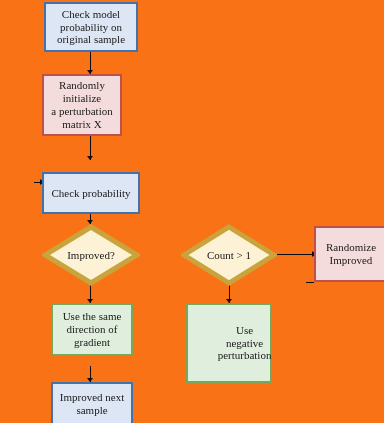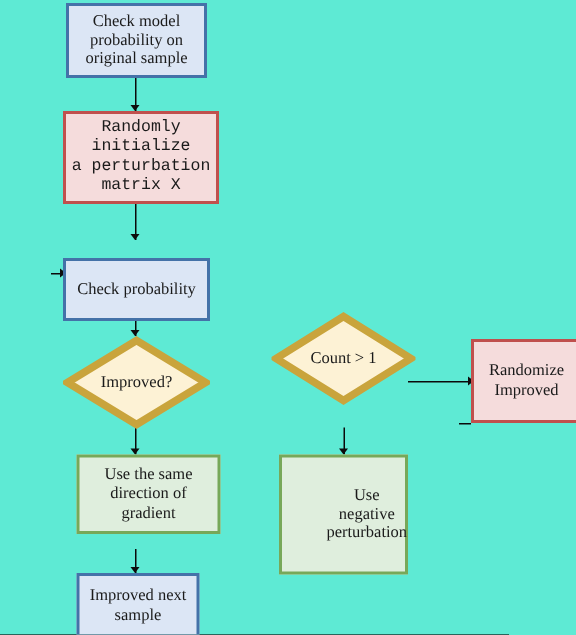--- a/index.html
+++ b/index.html
@@ -1,18 +1,18 @@
 <!DOCTYPE html>
 <html><head>
 <meta charset="utf-8">
 <style>
   html,body{margin:0;padding:0;background:#000;}
   body{width:384px;height:423px;position:relative;overflow:hidden;
        font-family:"Liberation Serif","DejaVu Serif",serif;}
-  .canvas{position:absolute;inset:0;width:384px;height:423px;background:#5eead4;}
+  .canvas{position:absolute;inset:0;width:384px;height:423px;background:#f97316;}
 
   .node{position:absolute;box-sizing:border-box;display:flex;
         align-items:center;justify-content:center;text-align:center;
         color:#1a1a1a;line-height:1.18;}
   .box{border-width:2px;border-style:solid;}
   .box .txt{padding:0 3px;white-space:pre-line;}
 
   .blue{background:#dce6f5;border-color:#4472a8;}
   .pink{background:#f5dcdc;border-color:#c0504d;}
   .green{background:#dfeedd;border-color:#77a859;}
@@ -63,50 +63,50 @@
   <div class="arrow arrow-right" style="left:40px;top:179px;"></div>
 
   <div class="conn hline" style="left:306px;top:282px;width:8px;"></div>
 
   <div class="node box blue" style="left:44px;top:2px;width:94px;height:50px;font-size:11px;">
     <span class="txt">Check model
 probability on
 original sample</span>
   </div>
 
-  <div class="node box pink" style="left:42px;top:74px;width:104px;height:62px;font-size:11px;font-family:Liberation Mono, monospace;">
+  <div class="node box pink" style="left:42px;top:74px;width:80px;height:62px;font-size:11px;">
     <span class="txt">Randomly initialize
 a perturbation
 matrix X</span>
   </div>
 
   <div class="node box blue" style="left:42px;top:172px;width:98px;height:42px;font-size:11px;">
     <span class="txt">Check probability</span>
   </div>
 
   <div class="diamond" style="left:42px;top:224px;width:98px;height:62px;font-size:11px;text-align:center;">
     <svg viewBox="0 0 98 62" width="98" height="62">
       <polygon points="49,3 95,31 49,59 3,31" fill="#fdf2d5" stroke="#c9a43c" stroke-width="5"></polygon>
     </svg>
     <span class="dlabel">Improved?</span>
   </div>
 
-  <div class="diamond" style="left:181px;top:208px;width:96px;height:62px;font-size:11px;">
+  <div class="diamond" style="left:181px;top:224px;width:96px;height:62px;font-size:11px;">
     <svg viewBox="0 0 96 62" width="96" height="62">
       <polygon points="48,3 93,31 48,59 3,31" fill="#fdf2d5" stroke="#c9a43c" stroke-width="5"></polygon>
     </svg>
     <span class="dlabel">Count &gt; 1</span>
   </div>
 
   <div class="node box pink" style="left:314px;top:226px;width:74px;height:56px;font-size:11px;">
     <span class="txt">Randomize
 Improved</span>
   </div>
 
-  <div class="node box green" style="left:51px;top:303px;width:96px;height:53px;font-size:11px;">
+  <div class="node box green" style="left:51px;top:303px;width:82px;height:53px;font-size:11px;">
     <span class="txt">Use the same
 direction of
 gradient</span>
   </div>
 
   <div class="node box green" style="left:186px;top:303px;width:86px;height:80px;font-size:11px;flex-direction:column;gap:11px;padding-left:31px;">
     <span class="txt">Use negative
 perturbation</span>
   </div>
 

